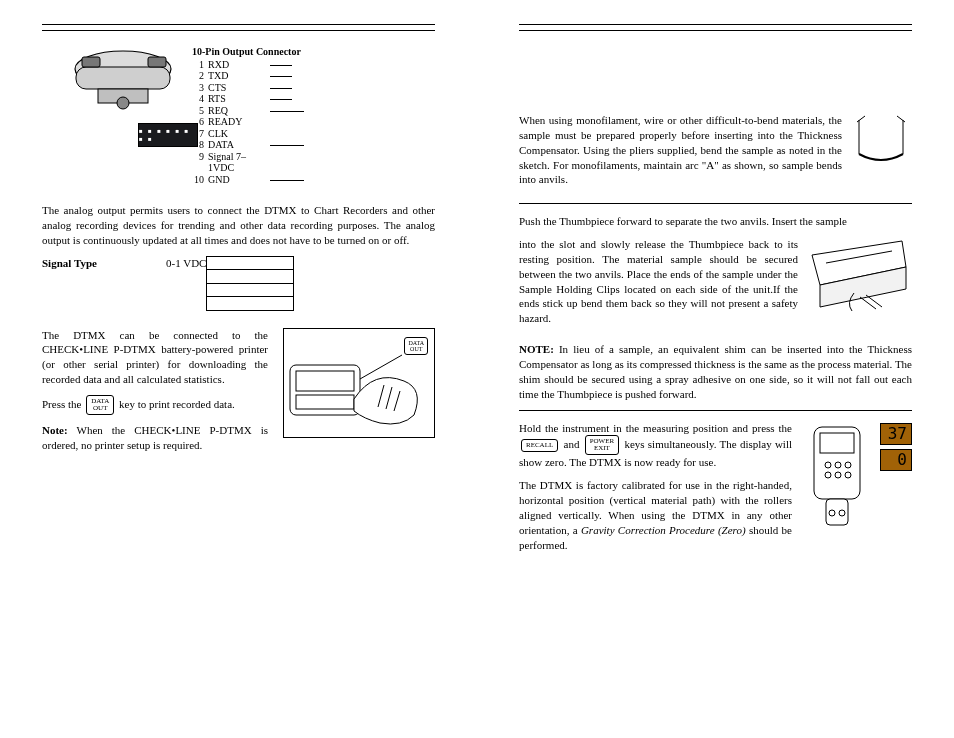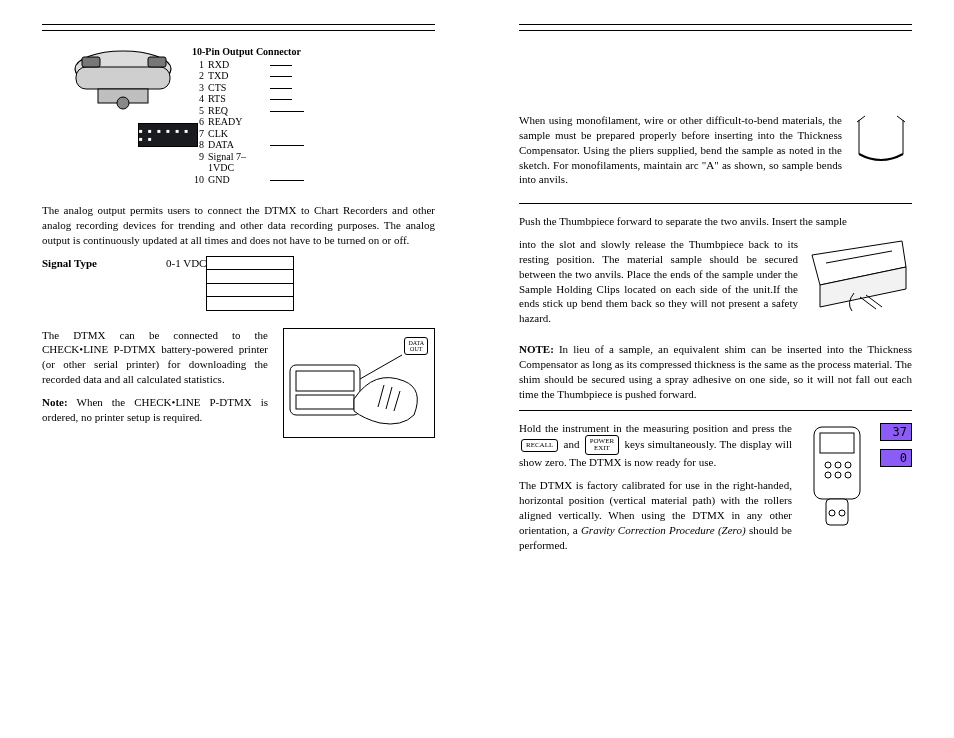--- a/index.html
+++ b/index.html
@@ -160,27 +160,27 @@
   .fig-slot {
     width: 106px; height: 78px;
     position: relative;
   }
   .fig-cal {
     width: 112px; height: 110px;
   }
   .lcd-box {
     border: 1px solid #000;
     font-family: monospace;
-    font-size: 12px;
+    font-size: 16px;
     line-height: 1;
     padding: 2px 4px;
     text-align: right;
     min-width: 22px;
     display: inline-block;
-    background: #8b5cf6;
+    background: #a16207;
   }
   .hr-short {
     border: none;
     border-top: 0.75px solid #000;
     margin: 6px 0 10px 0;
   }
   p { margin: 0 0 8px 0; text-align: justify; }
 </style>
 </head>
 <body>
@@ -271,20 +271,26 @@
         <div class="cell"></div>
           <div class="cell"></div>
           <div class="cell"></div>
           <div class="cell"></div>
       </div>
     </div>
 
     <div class="print-block">
       <div class="print-text">
         <p>The DTMX can be connected to the CHECK•LINE P-DTMX battery-powered printer (or other serial printer) for downloading the recorded data and all calculated statistics.</p>
+        <p>
+          <span>Press the</span>
+          <span class="key" style="white-space:pre-line;">DATA
+OUT</span>
+          <span>key to print recorded data.</span>
+        </p>
         <p>
           <span class="bold">Note:</span>
           <span>When the CHECK•LINE P-DTMX is ordered, no printer setup is required.</span>
         </p>
       </div>
       <div class="print-fig">
         <div class="data-out-btn" style="white-space:pre-line;">DATA
 OUT</div>
         <svg width="150" height="108" viewBox="0 0 150 108">
           <rect x="6" y="36" width="70" height="50" rx="6" fill="#fff" stroke="#000"></rect>

